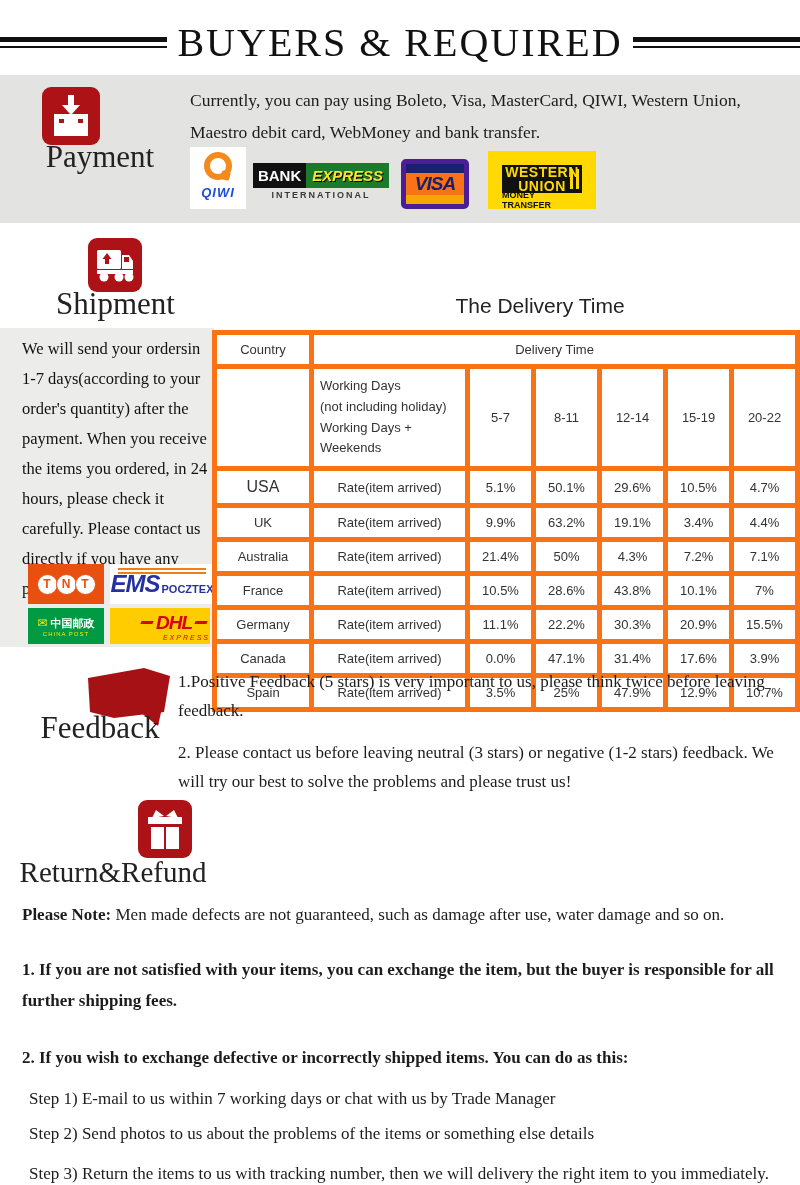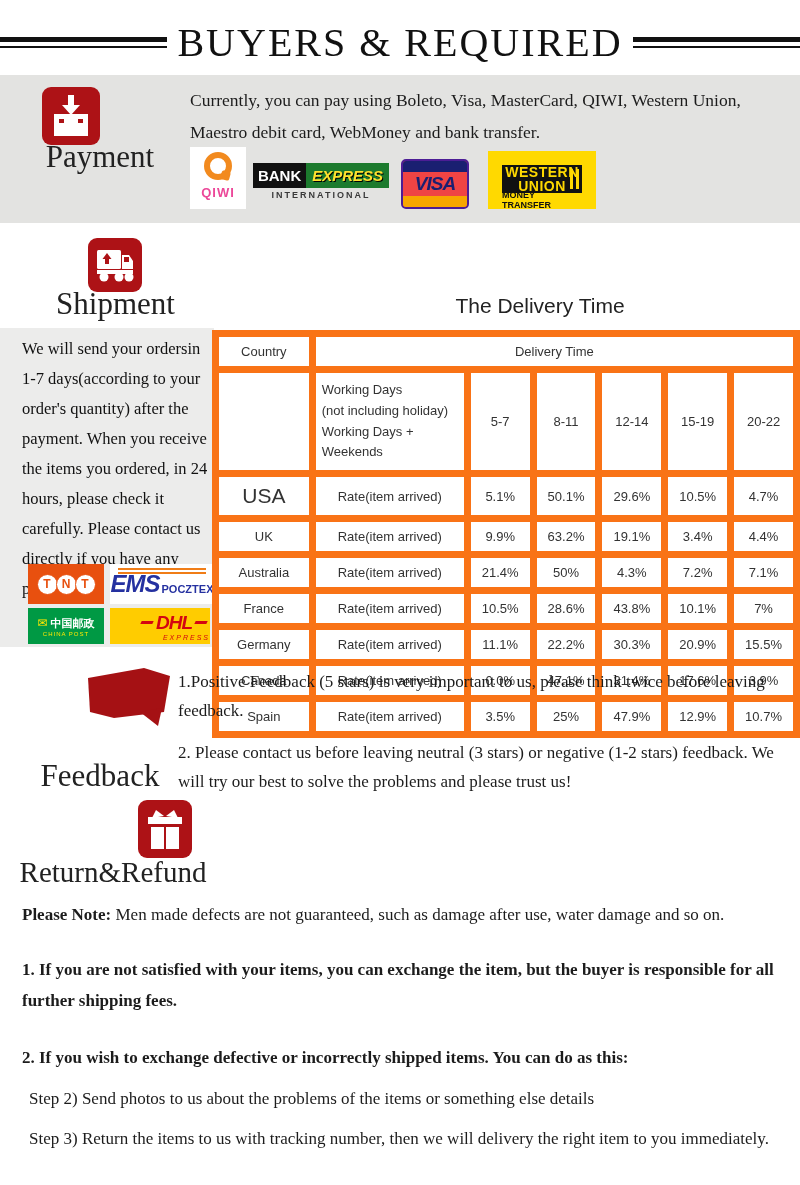--- a/index.html
+++ b/index.html
@@ -25,32 +25,32 @@
   .payment-desc { position:absolute; top:10px; left:190px; width:600px;
     font-size:17.5px; line-height:1.8; }
   .payment-logos { position:absolute; top:72px; left:190px; display:flex; align-items:flex-end; }
   
   .logo-qiwi { width:56px; height:62px; background:#fff; display:flex; flex-direction:column;
     align-items:center; justify-content:flex-start; padding-top:5px; margin-right:12px; }
   .qiwi-q { width:28px; height:28px; border:6px solid #f28a1e; border-radius:50%; position:relative; }
   .qiwi-q::after { content:""; position:absolute; right:-4px; bottom:-6px; width:9px; height:9px;
     background:#f28a1e; border-radius:2px; transform:rotate(15deg); }
   .qiwi-text { margin-top:5px; font-family:"Liberation Sans", sans-serif; font-weight:bold;
-    font-size:13px; color:#ec4899; letter-spacing:1px; }
+    font-size:13px; color:#1d4ed8; letter-spacing:1px;font-style:italic; }
   
   .logo-bank { width:126px; height:46px; margin-right:17px; display:flex; flex-direction:column;
     align-items:center; font-family:"Liberation Sans", sans-serif; }
   .bank-top { display:flex; }
   .bank-bank { background:#111; color:#fff; font-weight:bold; font-size:15px; padding:4px 5px; }
   .bank-transfer { background:#1c7a2d; color:#ffe22e; font-weight:bold; font-style:italic;
     font-size:15px; padding:4px 6px; text-shadow:1px 1px 0 #000; }
   .bank-intl { font-size:9px; letter-spacing:2px; color:#3a3a3a; margin-top:2px; font-weight:bold; }
   
-  .logo-visa { width:68px; height:50px; background:#ef4444; border-radius:5px; margin-right:19px;
-    border:2px solid #4c1d95; overflow:hidden; display:flex; flex-direction:column; }
+  .logo-visa { width:68px; height:50px; background:#f97316; border-radius:5px; margin-right:19px;
+    border:5px solid #4c1d95; overflow:hidden; display:flex; flex-direction:column; }
   .visa-band-top { height:11px; background:#1a1f71; }
   .visa-mid { flex:1; display:flex; align-items:center; justify-content:center; }
   .visa-word { font-family:"Liberation Sans", sans-serif; font-weight:bold; font-style:italic;
     font-size:19px; color:#1a1f71; letter-spacing:-1px; }
   .visa-band-bot { height:11px; background:#f7a600; }
   
   .logo-wu { width:108px; height:58px; background:#ffd900; padding:14px; display:flex;
     flex-direction:column; font-family:"Liberation Sans", sans-serif; }
   .wu-black { flex:1; background:#111; color:#ffd900; display:flex; align-items:center;
     justify-content:center; position:relative; }
@@ -91,32 +91,32 @@
   .cnpost-sub { color:#ffe800; font-size:6px; letter-spacing:1px; }
   .logo-dhl { width:100px; height:36px; background:#ffcc00; display:flex; flex-direction:column;
     align-items:flex-end; justify-content:center; font-family:"Liberation Sans", sans-serif; }
   .dhl-row { display:flex; align-items:center; }
   .dhl-dash { width:12px; height:3px; background:#d40511; margin:0 3px; transform:skewX(-25deg); }
   .dhl-word { font-weight:bold; font-style:italic; font-size:19px; color:#d40511; letter-spacing:-1px; }
   .dhl-sub { font-size:7px; font-style:italic; color:#d40511; letter-spacing:2px; }
   
   .delivery-table { position:absolute; top:330px; left:212px; border-collapse:collapse;
     font-family:"Liberation Sans", sans-serif; font-size:13px; color:#333; background:#fff; }
-  .delivery-table td { border:7px solid #f97316; text-align:center; padding:7px 4px; }
+  .delivery-table td { border:5px solid #f97316; text-align:center; padding:7px 4px; }
   .dt-col-country { width:97px; }
   .dt-col-rate { width:156px; }
   .dt-col-day { width:66px; }
   .dt-head1 td { height:28px; }
   .dt-head2 td { height:67px; }
   .dt-working { text-align:left !important; padding-left:6px !important; line-height:1.6; }
   .dt-row td { height:30px; }
-  .dt-country-usa { font-size:21px; }
+  .dt-country-usa { font-size:16px; }
   
   .feedback-icon-wrap { position:absolute; top:666px; left:82px; width:95px; height:62px; }
-  .feedback-label { top:710px; left:15px; width:170px; text-align:center;margin-top:48px; }
+  .feedback-label { top:710px; left:15px; width:170px; text-align:center; }
   .feedback-text { position:absolute; top:668px; left:178px; width:618px; font-size:17px;
     line-height:1.7; }
   .feedback-p2 { margin-top:13px; }
   
   .return-icon { top:800px; left:138px; width:54px; height:58px; }
   .return-label { top:856px; left:18px; width:190px; text-align:center; font-size:29px; }
   .return-text { position:absolute; top:900px; left:22px; width:758px; font-size:17px;
     line-height:1.75; }
   .return-note { margin-bottom:24px; }
   .return-bold { font-weight:bold; }
@@ -335,17 +335,18 @@
     </svg>
   </div>
   <div class="section-label return-label">Return&amp;Refund</div>
 
   <div class="return-text">
     <div class="return-note">
       <span class="return-bold">Please Note:</span><span> Men made defects are not guaranteed, such as damage after use, water damage and so on.</span>
     </div>
     <div class="return-p1">1. If you are not satisfied with your items, you can exchange the item, but the buyer is responsible for all further shipping fees.</div>
     <div class="return-p2">2. If you wish to exchange defective or incorrectly shipped items. You can do as this:</div>
+    <div class="return-step">Step 1) E-mail to us within 7 working days or chat with us by Trade Manager</div>
     <div class="return-step">Step 2) Send photos to us about the problems of the items or something else details</div>
     <div class="return-step-wrap">Step 3) Return the items to us with tracking number, then we will delivery the right item to you immediately.</div>
   </div>
 
 </div>
 
 </body></html>

